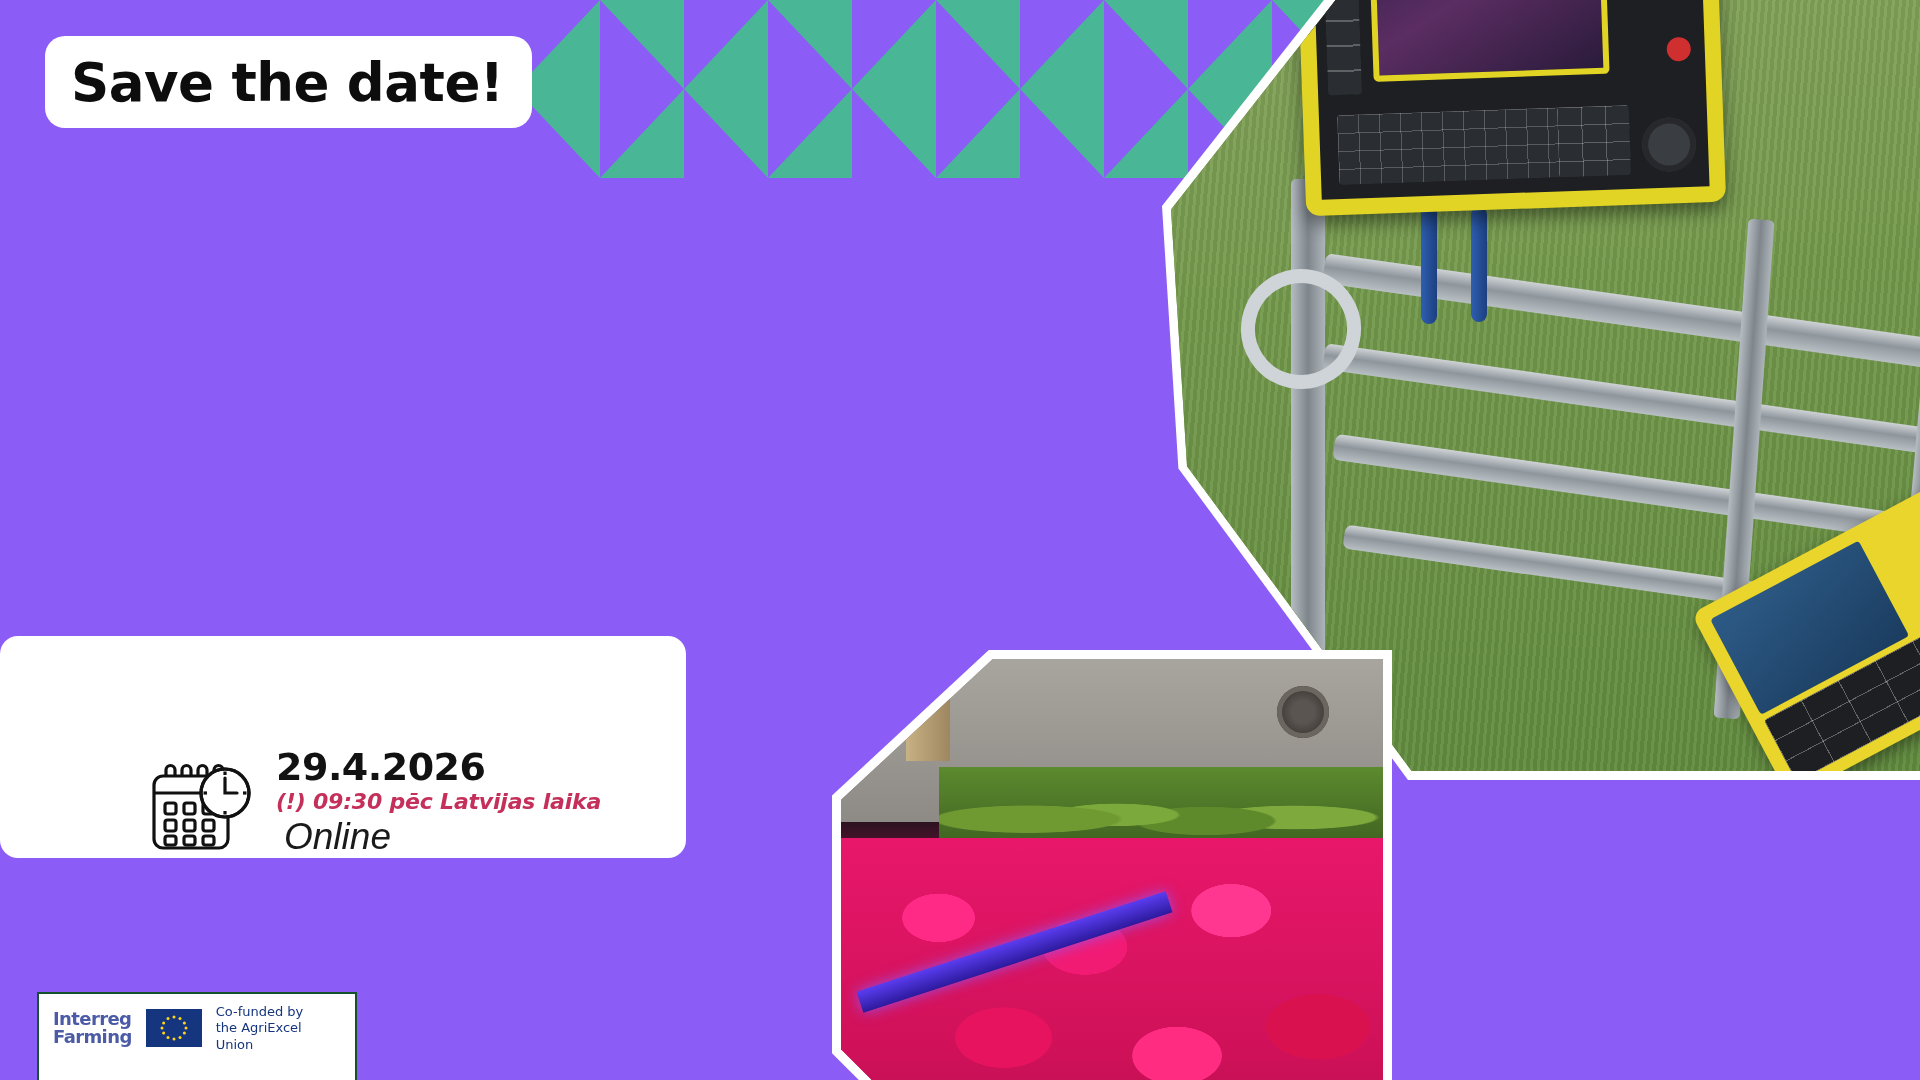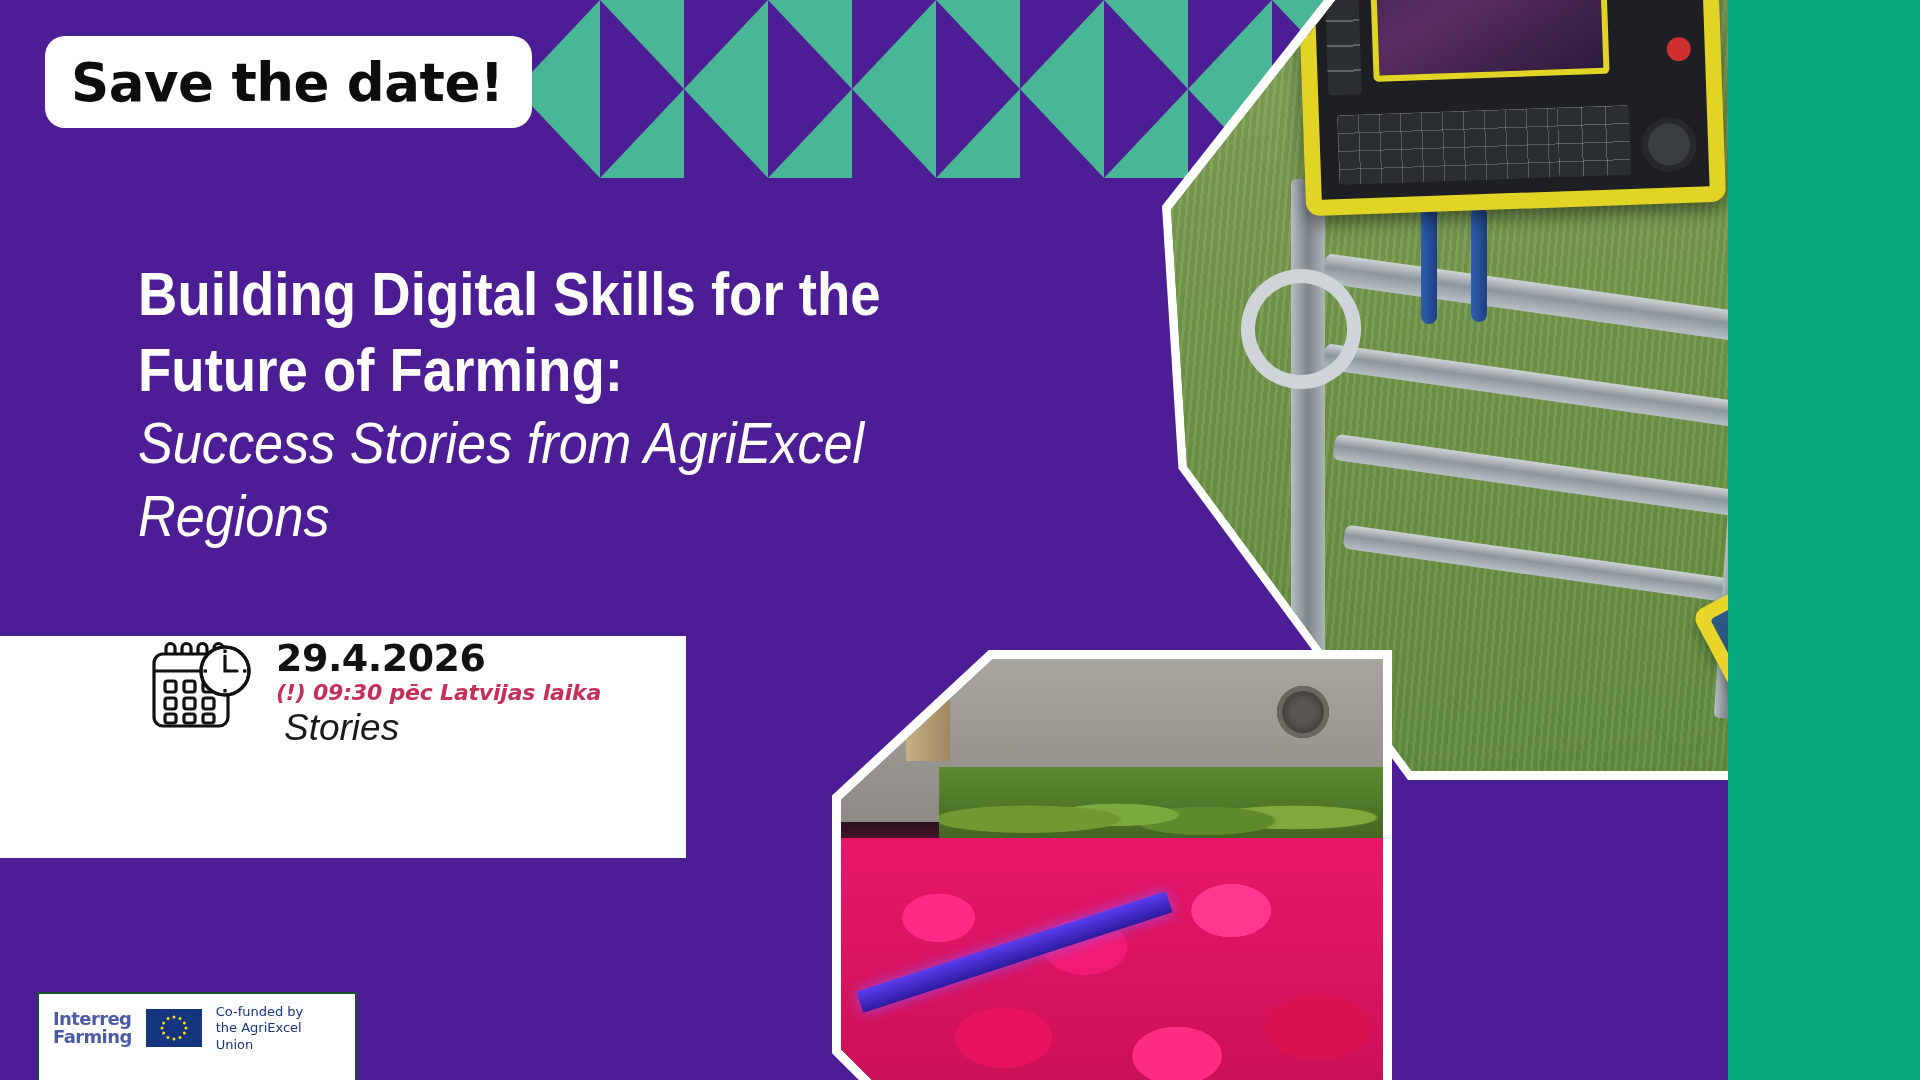--- a/index.html
+++ b/index.html
@@ -6,22 +6,22 @@
   html,body { width:1920px; height:1080px; overflow:hidden; }
   body {
     background:#06a87c;
     font-family:"Liberation Sans", sans-serif;
     position:relative;
   }
 
   
   #poster {
     position:absolute; inset:0;
-    width:1728px; height:1080px;
-    background:#4c1d95;
+    width:1920px; height:1080px;
+    background:#8b5cf6;
     overflow:hidden;
   }
 
   
   .tri-strip {
     position:absolute;
     left:516px; top:0;
     width:1404px; height:178px;
     overflow:hidden;
     pointer-events:none;
@@ -92,22 +92,23 @@
     transform-origin:left center;
     white-space:nowrap;
   }
 
   
   .infobox {
     position:absolute;
     left:0; top:636px;
     width:686px; height:222px;
     background:#ffffff;
-    display:flex; align-items:flex-start;
+    display:flex; align-items:flex-end;
     z-index:6;
+    border-radius:18px;
   }
   .cal-icon { margin-left:148px; flex:0 0 auto; }
   .info-text { margin-left:20px; }
   .date-line {
     font-size:38px; font-weight:bold; color:#121212;
     font-family:"DejaVu Sans", sans-serif;
     line-height:1.18;
     letter-spacing:-0.5px;
   }
   .time-line {
@@ -471,26 +472,20 @@
       <div class="tri-cell">
           <div class="t-up"></div>
         </div>
     </div>
   </div>
 
   <div class="pill">
     <span class="pill-text">Save the date!</span>
   </div>
 
-  <div class="headline">
-    <div class="hl-line">Building Digital Skills for the</div>
-    <div class="hl-line">Future of Farming:</div>
-    <div class="hl-sub">Success Stories from AgriExcel</div>
-    <div class="hl-sub">Regions</div>
-  </div>
 
   <div class="infobox">
     <span class="cal-icon">
       <svg width="108" height="96" viewBox="0 0 108 96" fill="none" stroke="#111" stroke-width="3.2">
 
         <rect x="6" y="18" width="74" height="72" rx="9"></rect>
         <line x1="6" y1="35" x2="80" y2="35"></line>
 
         <path d="M18 18 v-6 a4.5 4.5 0 0 1 9 0 v6"></path>
         <path d="M34 18 v-6 a4.5 4.5 0 0 1 9 0 v6"></path>
@@ -512,21 +507,21 @@
         <path d="M77 20 v15 h12" stroke-linecap="round"></path>
         <line x1="77" y1="13.5" x2="77" y2="17"></line>
         <line x1="77" y1="53" x2="77" y2="56.5"></line>
         <line x1="55.5" y1="35" x2="59" y2="35"></line>
         <line x1="95" y1="35" x2="98.5" y2="35"></line>
       </svg>
     </span>
     <div class="info-text">
       <div class="date-line">29.4.2026</div>
       <div class="note-line">(!) 09:30 pēc Latvijas laika</div>
-      <div class="online-line">Stories</div>
+      <div class="online-line">Online</div>
     </div>
   </div>
 
   <div class="logobox">
     <div class="logo-top">
       <div class="interreg">
         <div class="l1">Interreg</div>
         <div class="l2">Farming</div>
       </div>
       <div class="euflag">

